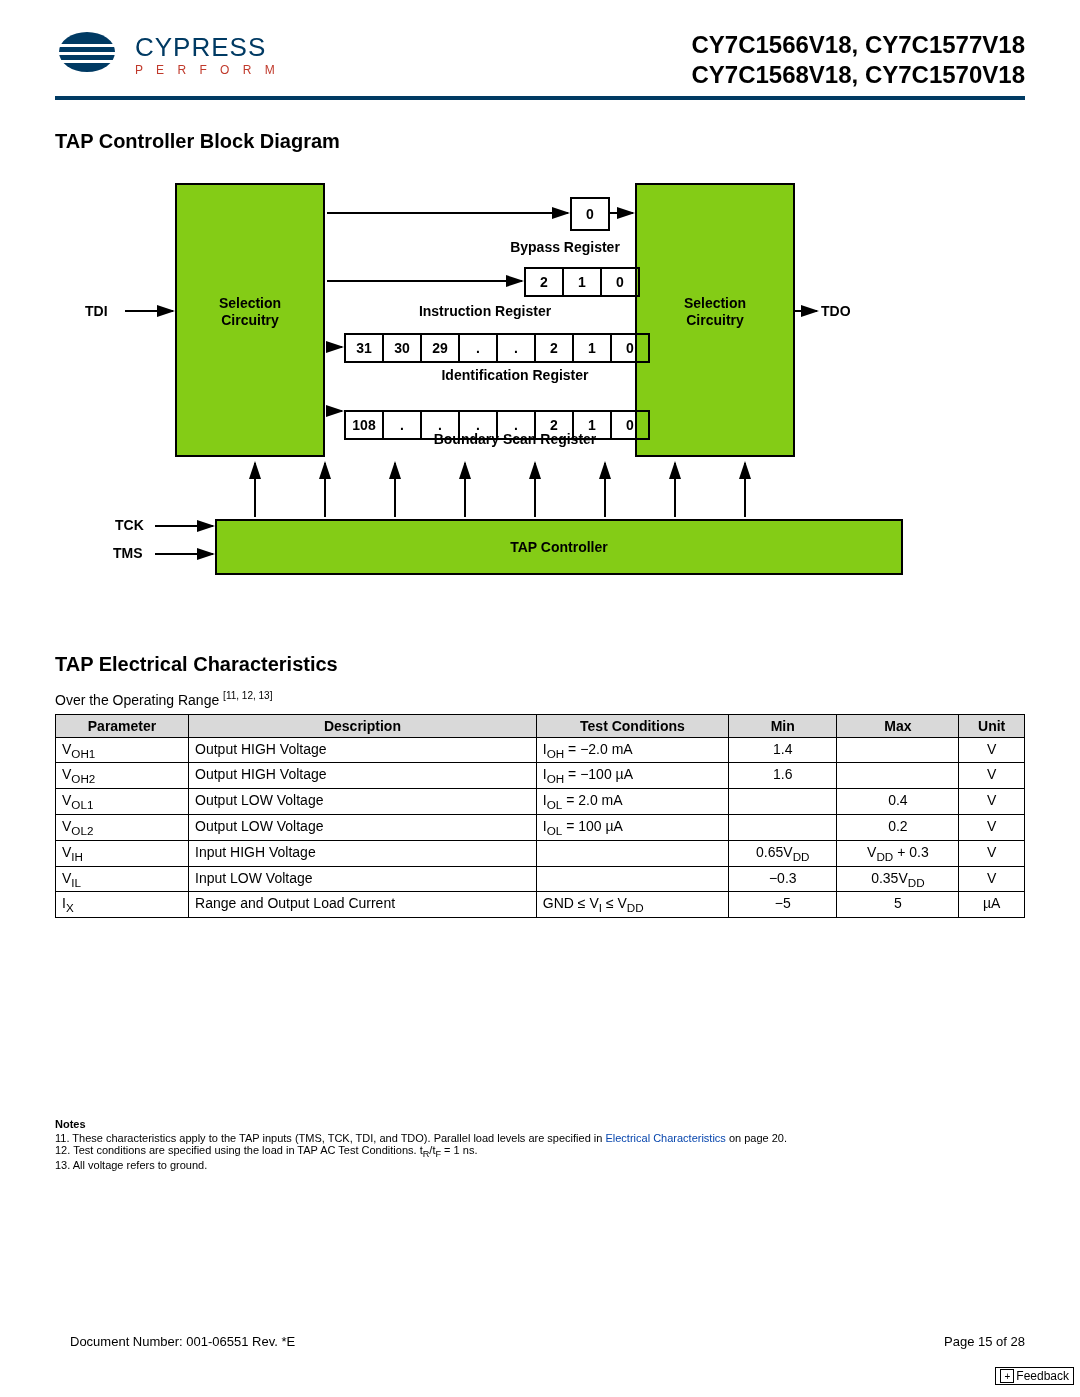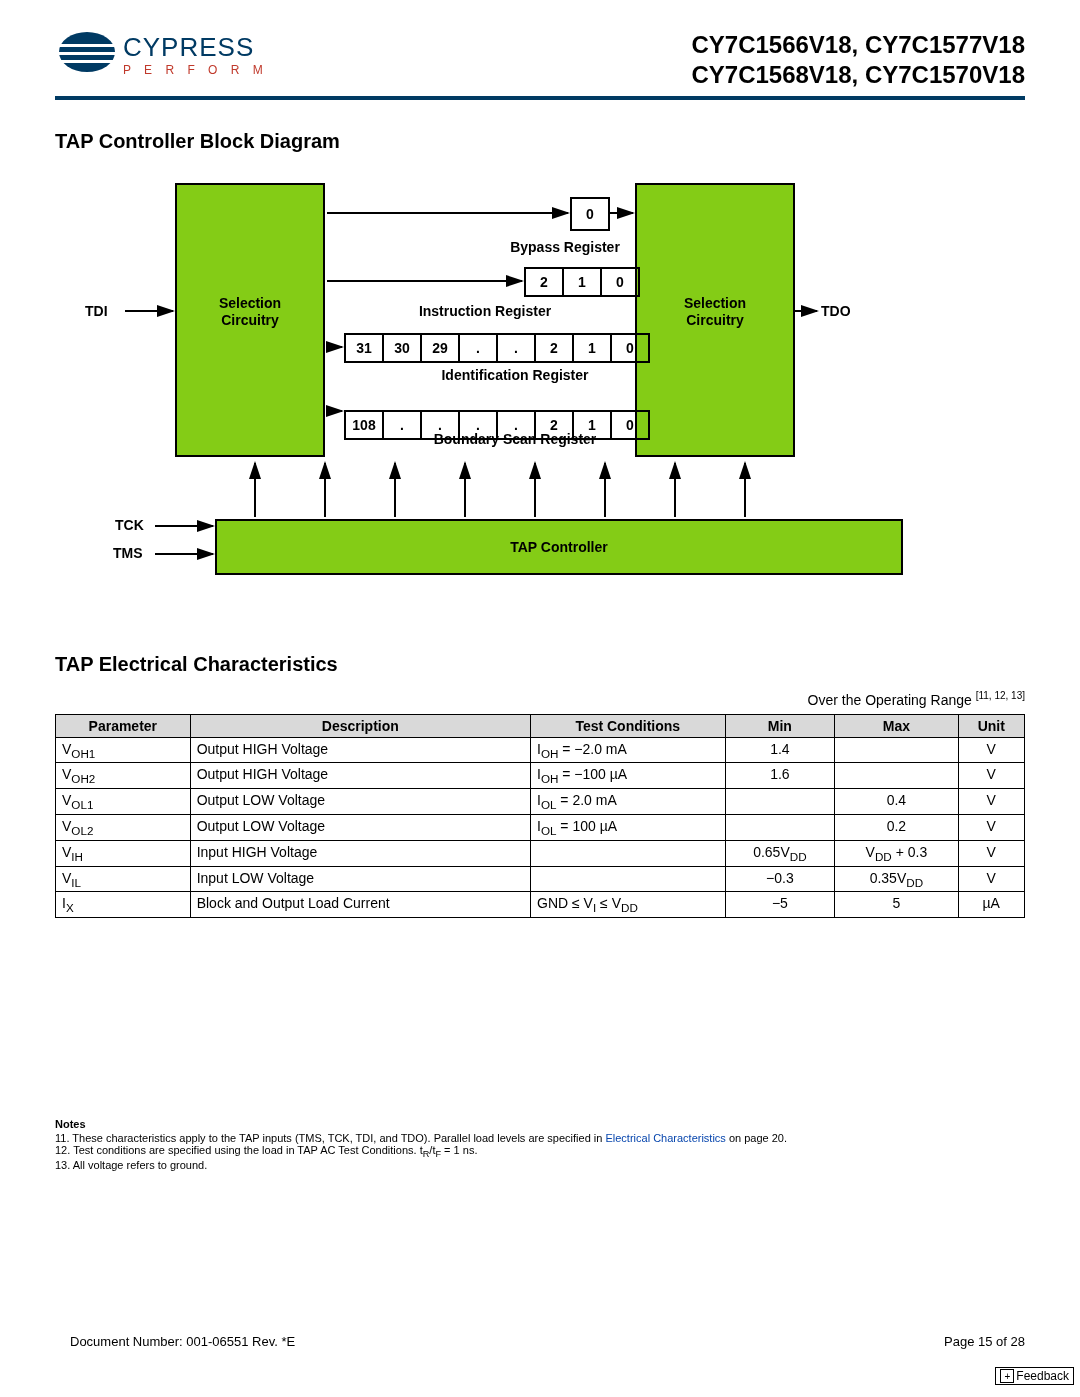--- a/index.html
+++ b/index.html
@@ -8,29 +8,29 @@
     background:#fff;
     color:#000;
     width:1080px;
     height:1397px;
     position:relative;
     box-sizing:border-box;
     padding:30px 55px 0 55px;
   }
   
   .header{display:flex;align-items:flex-start;justify-content:space-between;}
-  .logo{display:flex;align-items:center;gap:4px;}
+  .logo{display:flex;align-items:center;gap:16px;}
   .logo-text{display:flex;flex-direction:column;align-items:flex-start;line-height:1;}
   .logo-cypress{font-size:26px;letter-spacing:1px;color:#003a63;font-weight:300;}
   .logo-perform{font-size:12px;letter-spacing:5px;color:#c0392b;margin-top:4px;}
   .part-numbers{text-align:right;font-weight:bold;font-size:24px;line-height:1.25;}
   .hr{height:4px;background:#003a63;margin-top:6px;}
   
   h2{font-size:20px;margin:30px 0 14px 0;}
-  .note-over{font-size:14px;text-align:right;}
+  .note-over{font-size:14px;}
   sup{font-size:10px;}
   
   .diagram{position:relative;height:440px;margin-top:30px;font-size:14px;font-weight:bold;}
   .box{position:absolute;border:2px solid #000;background:#84cc16;box-sizing:border-box;}
   .sel-left{left:120px;top:0;width:150px;height:274px;}
   .sel-right{left:580px;top:0;width:160px;height:274px;}
   .tap-ctrl{left:160px;top:336px;width:688px;height:56px;text-align:center;line-height:52px;}
   .sel-text{position:absolute;text-align:center;width:100%;line-height:1.2;}
   .sel-text-left{top:110px;}
   .sel-text-right{top:110px;}
@@ -226,21 +226,21 @@
       <tr>
         <td>V<sub>IL</sub></td>
         <td>Input LOW Voltage</td>
         <td></td>
         <td class="center">−0.3</td>
         <td class="center">0.35V<sub>DD</sub></td>
         <td class="center">V</td>
       </tr>
       <tr>
         <td>I<sub>X</sub></td>
-        <td>Block and Output Load Current</td>
+        <td>Range and Output Load Current</td>
         <td>GND ≤ V<sub>I</sub> ≤ V<sub>DD</sub></td>
         <td class="center">−5</td>
         <td class="center">5</td>
         <td class="center">µA</td>
       </tr>
     </tbody>
 </table>
 
 <div class="notes">
   <div class="notes-head">Notes</div>

